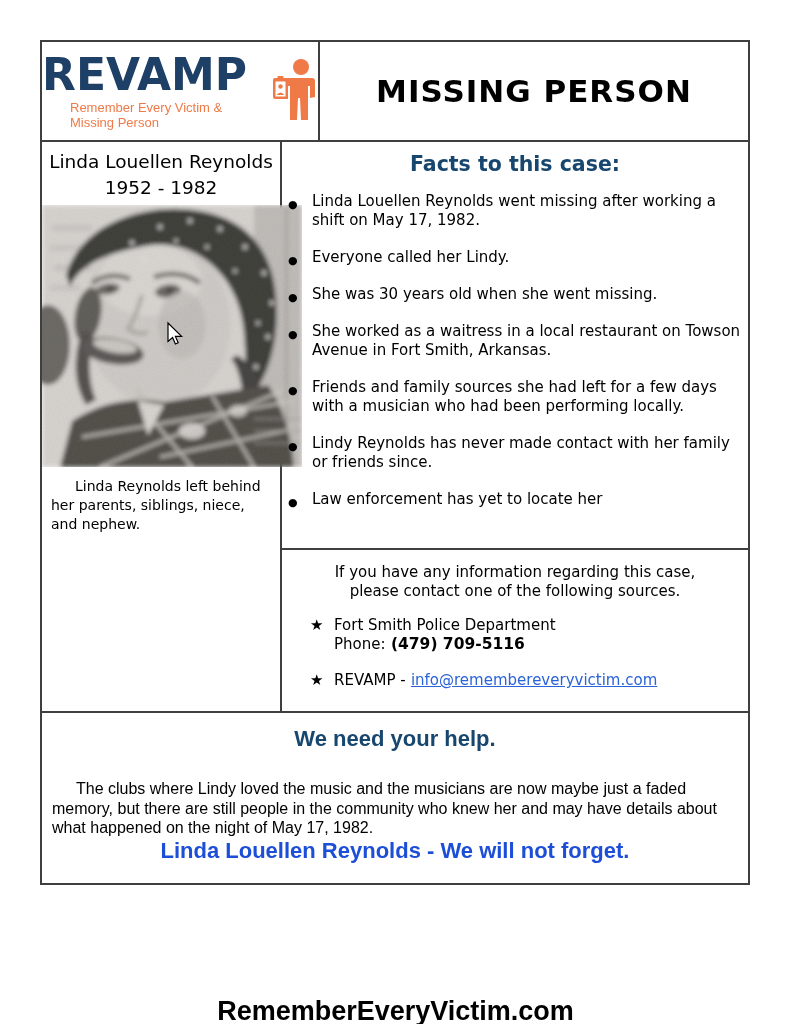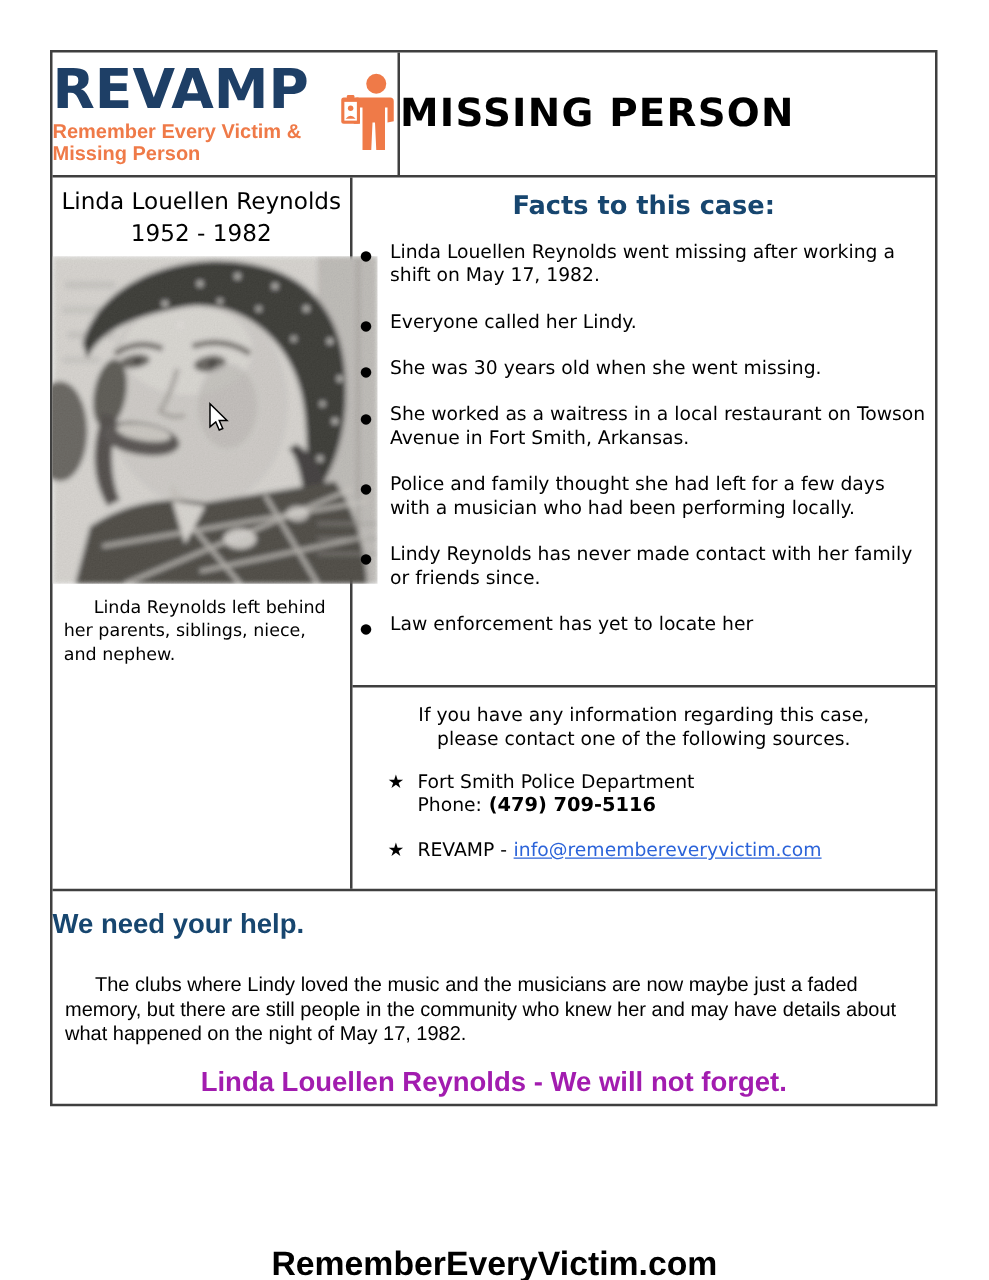--- a/index.html
+++ b/index.html
@@ -9,23 +9,23 @@
   .poster { position:absolute; left:40px; top:40px; width:710px; height:845px;
             border:2px solid #3f3f3f; display:flex; flex-direction:column; background:#fff; }
 
   
   .row-header { height:100px; display:flex; border-bottom:2px solid #3f3f3f; flex:0 0 auto; }
   .cell-logo  { width:278px; border-right:2px solid #3f3f3f; display:flex;
                 align-items:center; justify-content:center; gap:21px; }
   .logo-textcol { display:flex; flex-direction:column; align-items:flex-start; }
   .logo-name { font-size:44px; font-weight:bold; color:#1e3f66; letter-spacing:0px;
                line-height:44px; font-family:"DejaVu Sans", sans-serif; }
-  .logo-tagline { font-size:16px; color:#ef7a48; margin-top:3px; font-weight:bold;
-                  font-family:"Liberation Sans", sans-serif; }
-  .cell-title { flex:1; display:flex; align-items:center; }
+  .logo-tagline { font-size:13px; color:#ef7a48; margin-top:3px; font-weight:normal;
+                  font-family:"Liberation Sans", sans-serif;margin-left:28px; }
+  .cell-title { flex:1; display:flex; align-items:center; justify-content:center; }
   .missing-title { font-size:31px; font-weight:bold; letter-spacing:1px;
                    font-family:"DejaVu Sans", sans-serif; }
 
   
   .row-main { flex:1 1 auto; display:flex; min-height:0; }
   .col-left { width:240px; border-right:2px solid #3f3f3f; padding-top:7px; }
   .person-name, .person-years { text-align:center; font-size:18.5px; line-height:26px; }
   .photo-wrap { width:260px; height:262px; margin:4px auto 10px auto; position:relative; }
   .photo-wrap svg { display:block; }
   .person-caption { font-size:14px; line-height:19px; padding:0 9px; text-indent:24px; }
@@ -43,26 +43,26 @@
   .contact-intro { text-align:center; margin:13px auto 0 auto; max-width:404px; line-height:19px; }
   .contact-list { list-style:none; margin-top:15px; }
   .contact-list li { position:relative; padding-left:52px; line-height:19px; margin-bottom:17px; }
   .contact-list li .star { position:absolute; left:28px; top:0; font-size:15px; }
   .phone-num { font-weight:bold; font-size:15.5px; margin-left:0.35em; }
   .email-link { color:#2b63d9; text-decoration:underline; margin-left:0.35em; cursor:pointer; }
 
   
   .row-help { height:172px; border-top:2px solid #3f3f3f; flex:0 0 auto;
               font-family:"Liberation Sans", sans-serif; }
-  .help-heading { color:#17466f; font-weight:bold; font-size:22px;
+  .help-heading { text-align:center; color:#17466f; font-weight:bold; font-size:22px;
                   margin-top:13px; }
   .help-body { font-size:16px; line-height:19.5px; padding:0 10px; margin-top:27px;
                text-indent:24px; }
-  .help-closing { text-align:center; color:#a21caf; font-weight:bold; font-size:22px;
-                  margin-top:15px; }
+  .help-closing { text-align:center; color:#1d4ed8; font-weight:bold; font-size:22px;
+                  }
 
   
   .site-footer { position:absolute; left:0; top:996px; width:791px; text-align:center;
                  font-family:"Liberation Sans", sans-serif; font-weight:bold; font-size:27px; }
 </style>
 </head>
 <body>
 
 <div class="poster">
 
@@ -183,21 +183,21 @@
 
     <div class="col-right">
 
       <div class="cell-facts">
         <div class="facts-heading">Facts to this case:</div>
         <ul class="facts-list">
           <li><span class="dot">●</span><span>Linda Louellen Reynolds went missing after working a shift on May 17, 1982.</span></li>
           <li><span class="dot">●</span><span>Everyone called her Lindy.</span></li>
           <li><span class="dot">●</span><span>She was 30 years old when she went missing.</span></li>
           <li><span class="dot">●</span><span>She worked as a waitress in a local restaurant on Towson Avenue in Fort Smith, Arkansas.</span></li>
-          <li><span class="dot">●</span><span>Police and family thought she had left for a few days with a musician who had been performing locally.</span></li>
+          <li><span class="dot">●</span><span>Friends and family sources she had left for a few days with a musician who had been performing locally.</span></li>
           <li><span class="dot">●</span><span>Lindy Reynolds has never made contact with her family or friends since.</span></li>
           <li><span class="dot">●</span><span>Law enforcement has yet to locate her</span></li>
         </ul>
       </div>
 
       <div class="cell-contact">
         <div class="contact-intro">If you have any information regarding this case, please contact one of the following sources.</div>
         <ul class="contact-list">
           <li>
             <span class="star">★</span>

